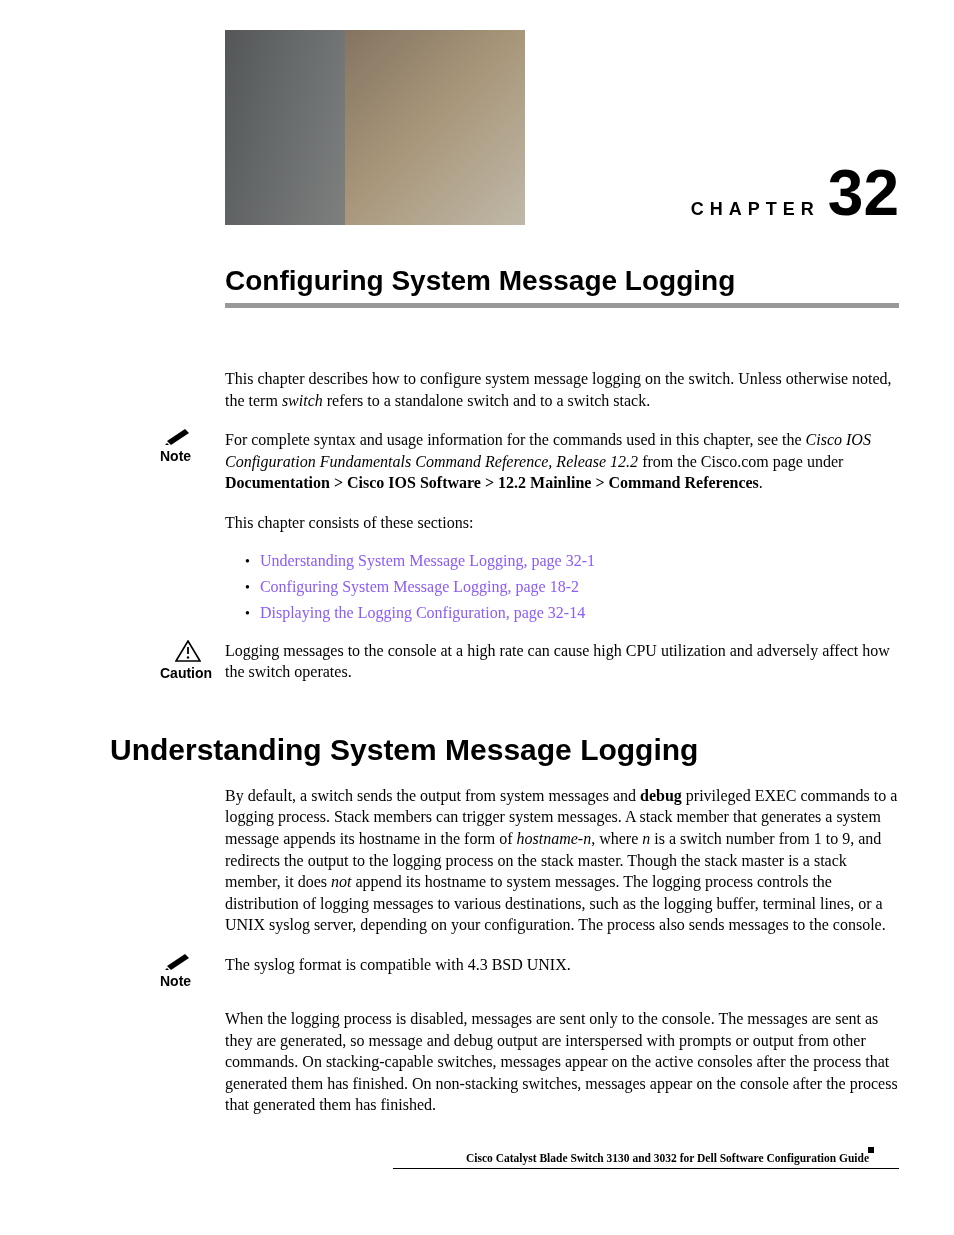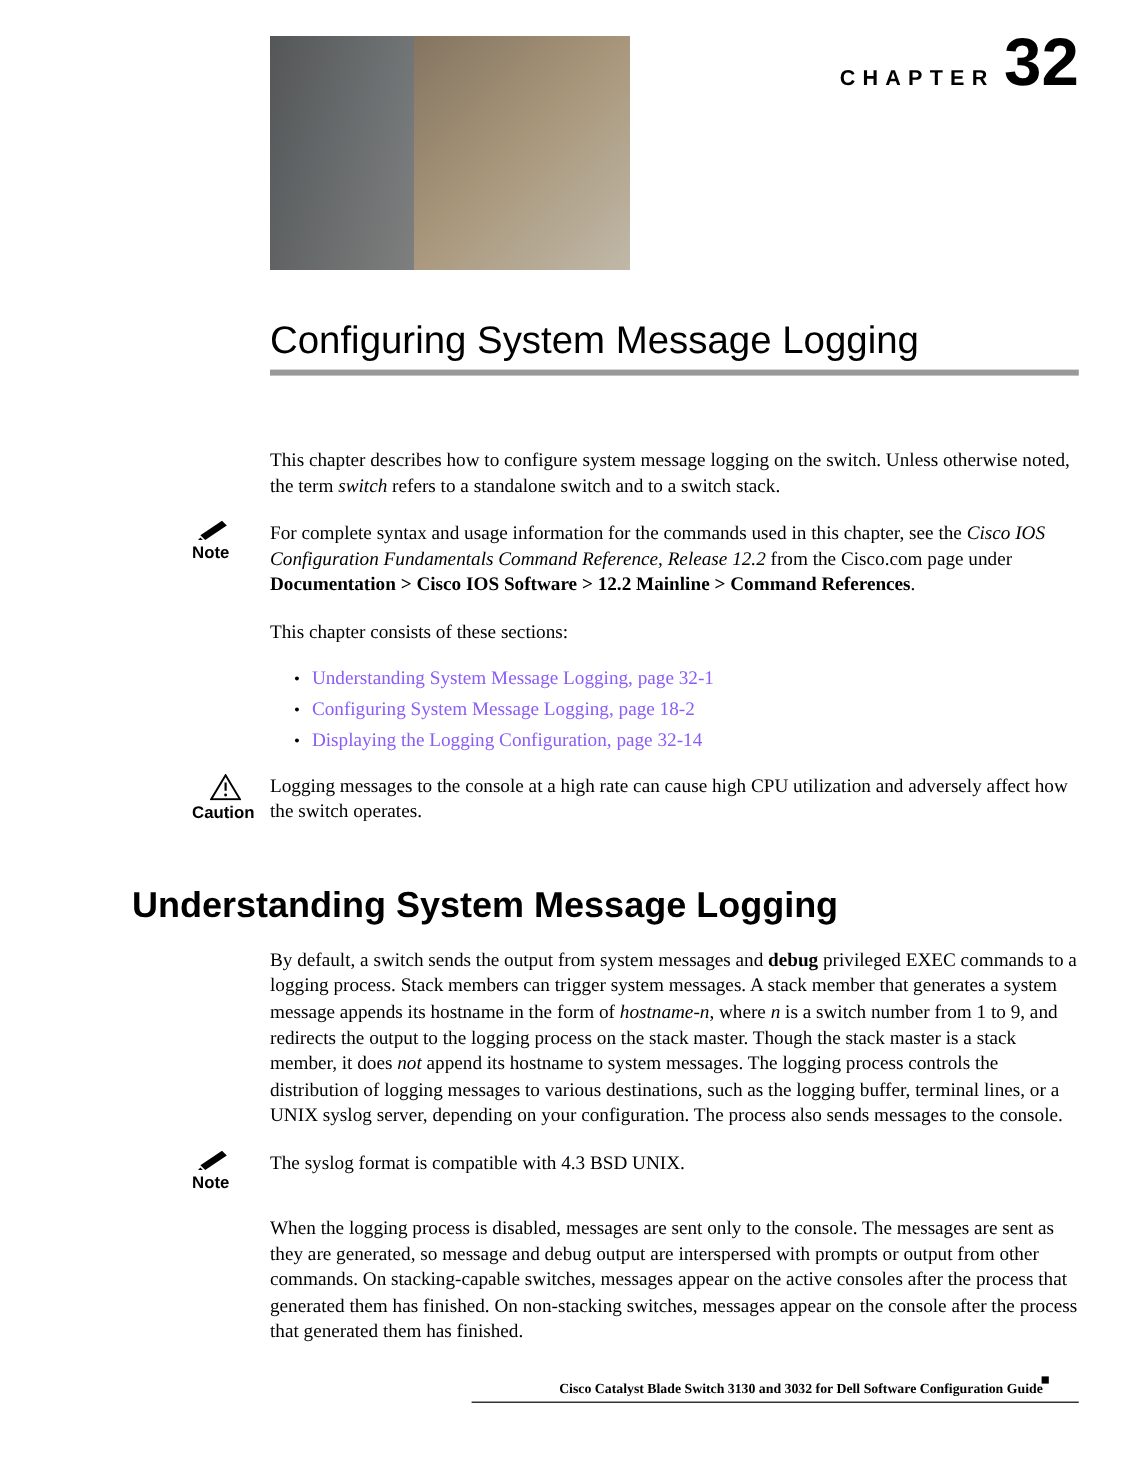--- a/index.html
+++ b/index.html
@@ -12,20 +12,21 @@
     width: 954px;
   }
   .page {
     padding: 30px 55px 20px 55px;
     box-sizing: border-box;
     min-height: 1200px;
     position: relative;
   }
   .header-row {
     display: flex;
+    align-items: flex-end;
     gap: 20px;
     margin-left: 170px;
     margin-bottom: 40px;
   }
   .photo {
     width: 300px;
     height: 195px;
     background: linear-gradient(135deg, #6b5a45 0%, #8a7a65 30%, #a8967a 60%, #c0b8a8 100%);
     flex-shrink: 0;
     position: relative;
@@ -48,27 +49,27 @@
   }
   .chapter-word {
     font-family: Arial, Helvetica, sans-serif;
     font-weight: bold;
     letter-spacing: 6px;
     font-size: 18px;
   }
   .chapter-num {
     font-family: Arial, Helvetica, sans-serif;
     font-weight: 900;
-    font-size: 56px;
+    font-size: 64px;
     line-height: 0.8;
   }
   .chapter-title {
     font-family: Arial, Helvetica, sans-serif;
-    font-weight: normal;
-    font-size: 32px;
+    font-weight: bold;
+    font-size: 28px;
     margin-left: 170px;
     margin-bottom: 6px;
   }
   .title-rule {
     height: 5px;
     background: #999;
     margin-left: 170px;
     margin-bottom: 60px;
   }
   .body-text {

